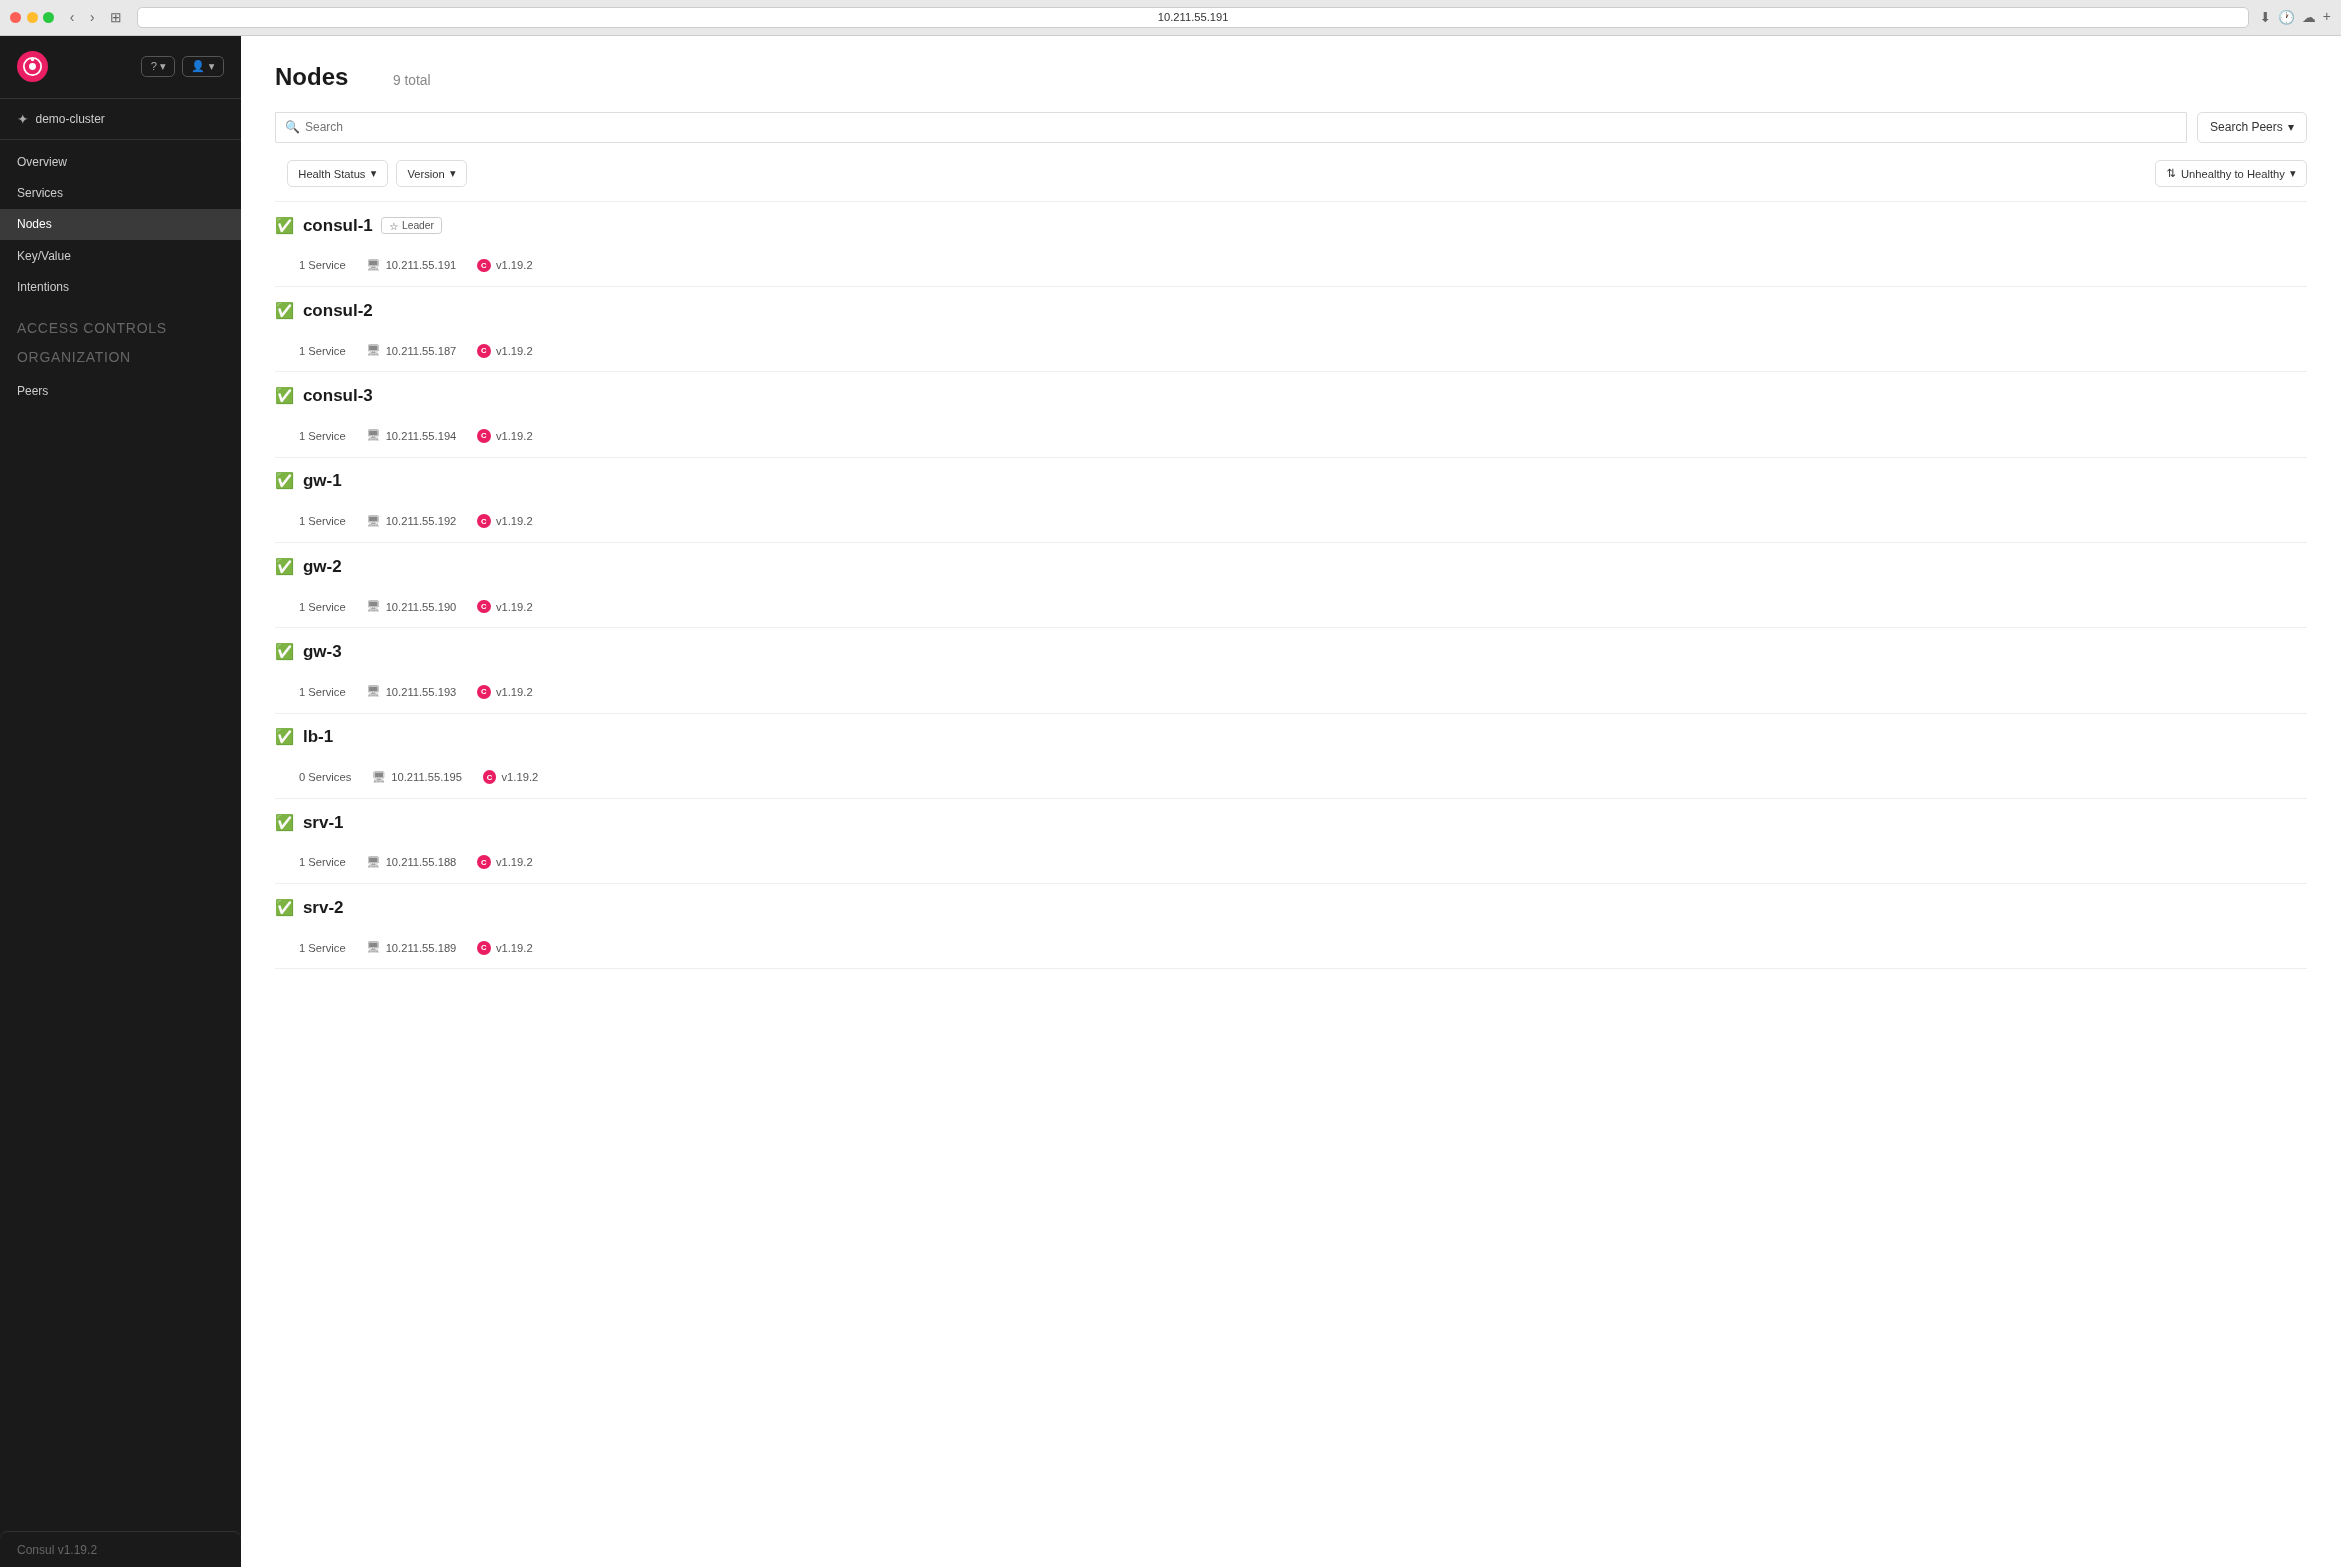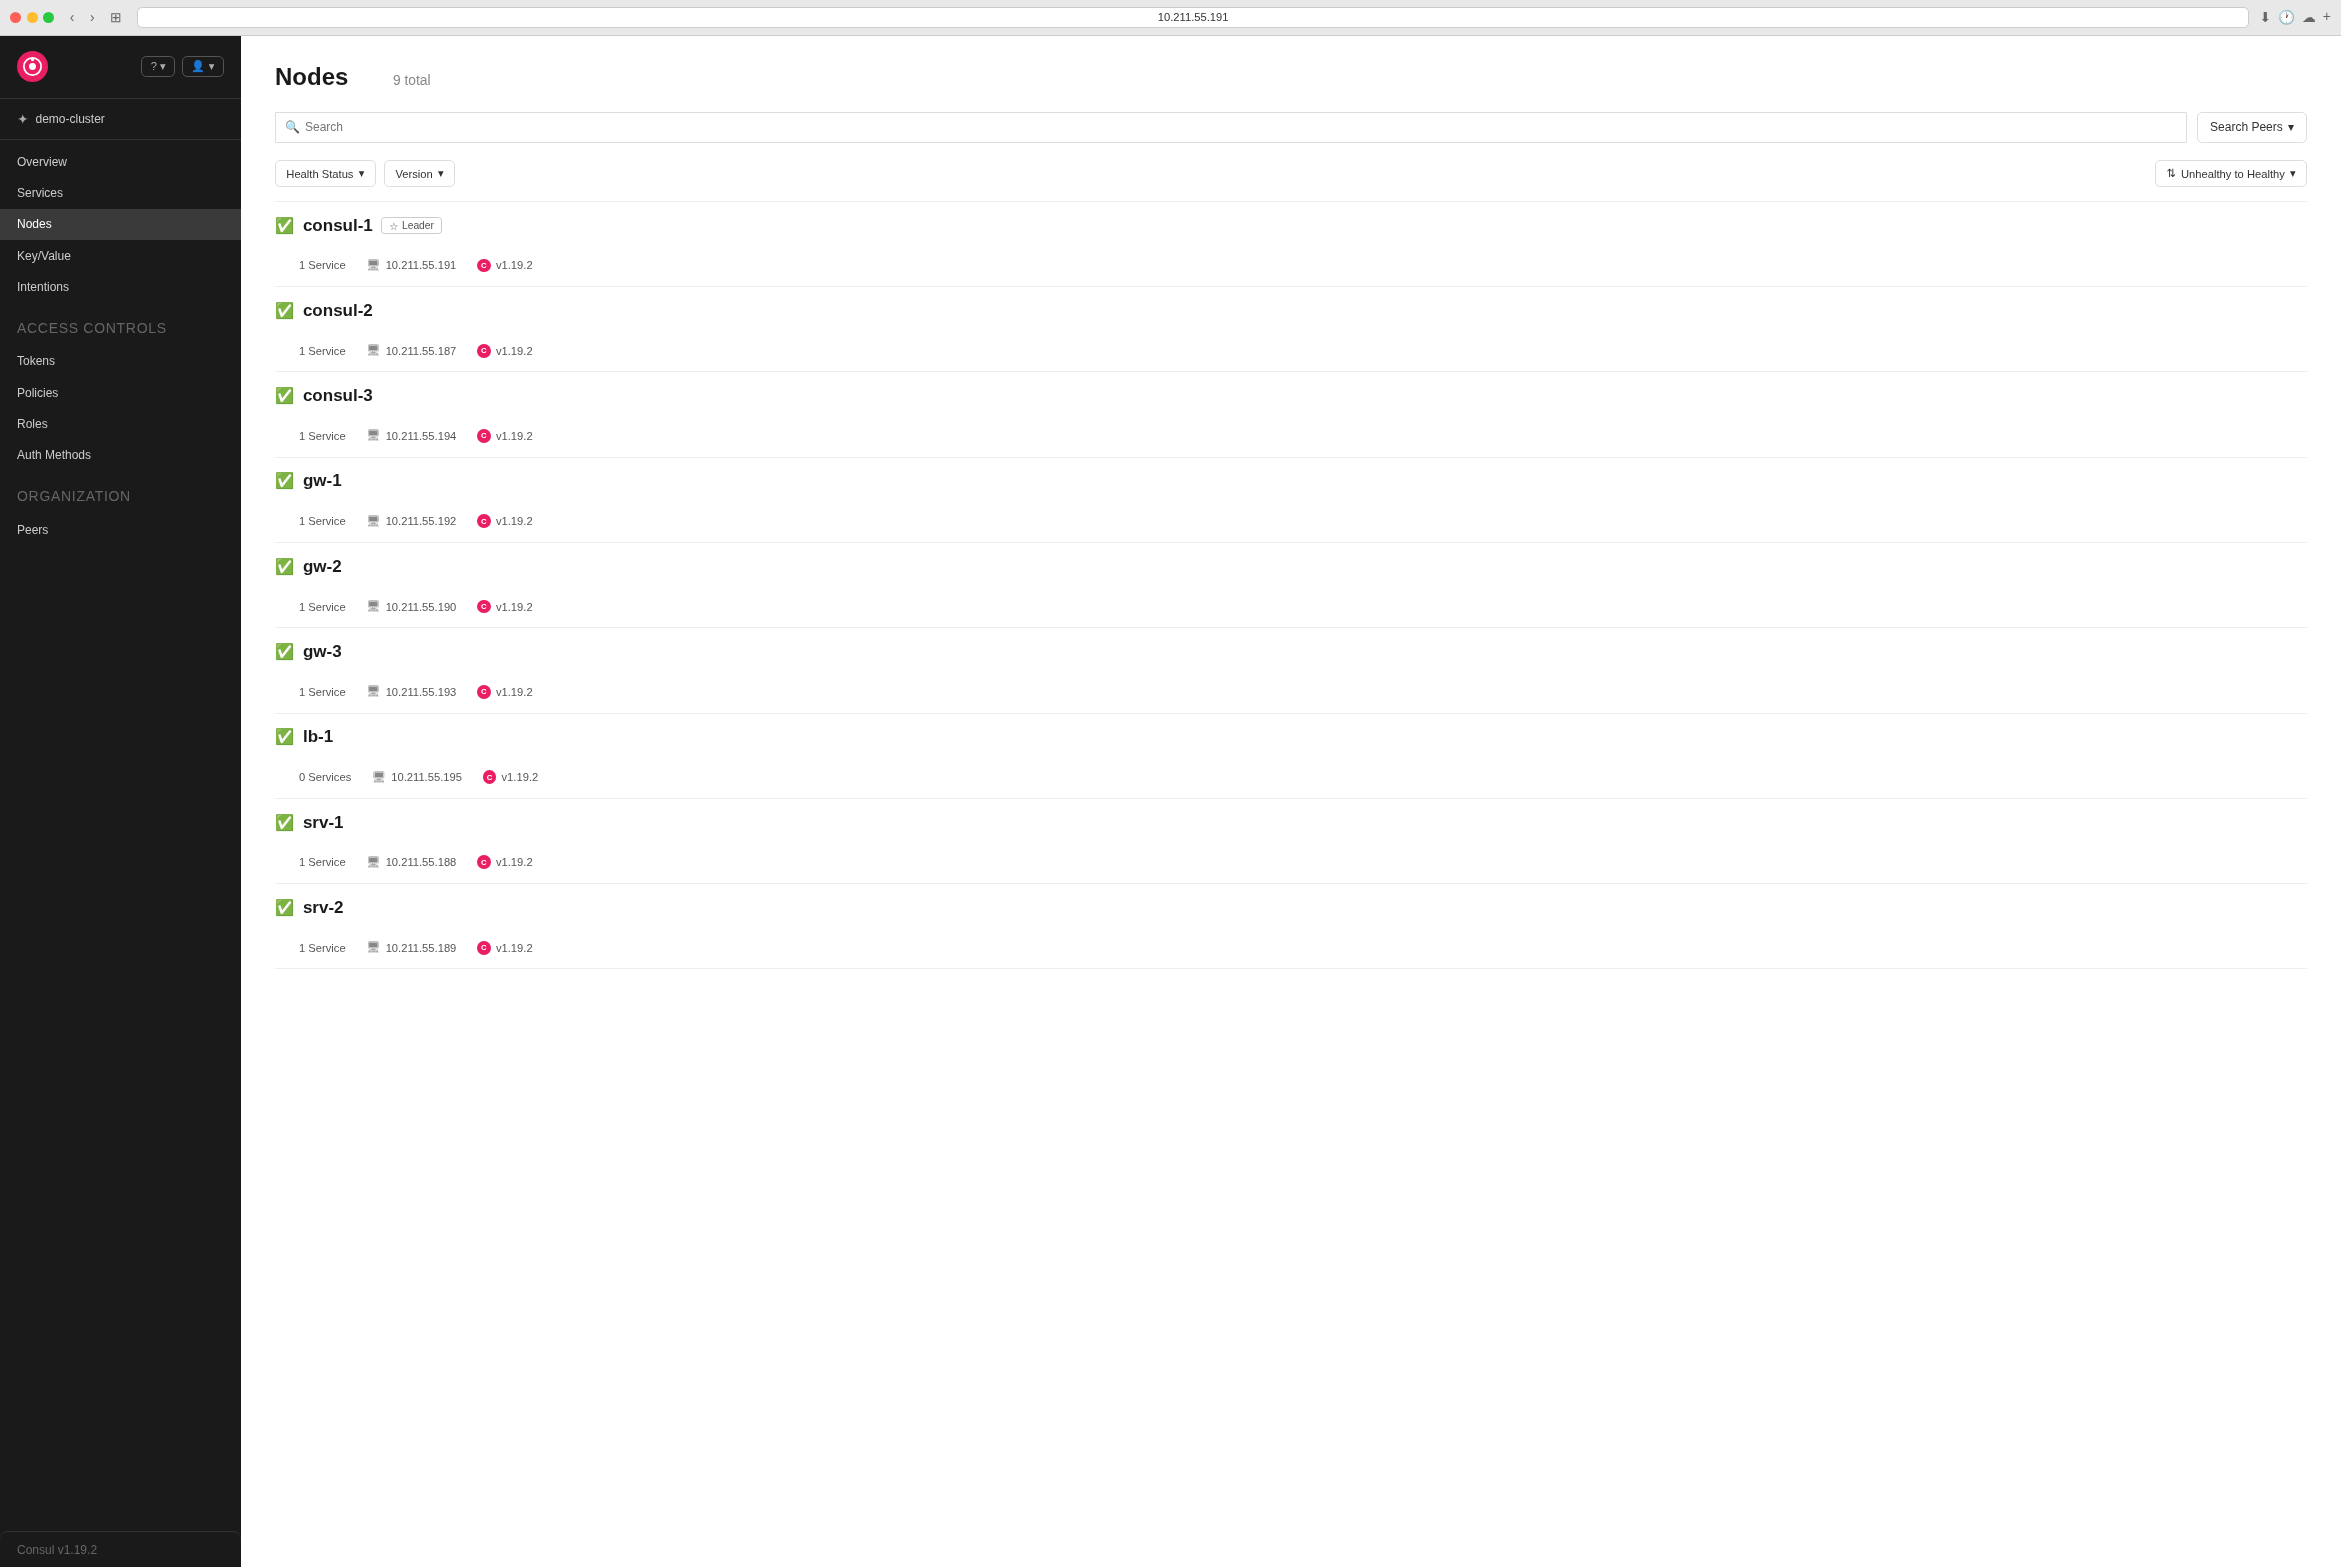--- a/index.html
+++ b/index.html
@@ -139,21 +139,21 @@
       border-radius: 5.2px;
       padding: 7.7px 12px;
       font-size: 12px;
       color: #333;
       cursor: pointer;
       display: flex; align-items: center; gap: 5.2px;
       white-space: nowrap;
     }
 
     
-    .filters-row { display: flex; align-items: center; justify-content: space-between; margin-bottom: 13.8px; }
+    .filters-row { display: flex; align-items: center; justify-content: space-between; margin-bottom: 13.8px; margin-left: 12px; }
     .filters-left { display: flex; gap: 8.6px; }
     .filter-btn {
       background: white;
       border: 0.9px solid #ddd;
       border-radius: 5.2px;
       padding: 6px 10.3px;
       font-size: 11.2px;
       color: #333;
       cursor: pointer;
       display: flex; align-items: center; gap: 5.2px;
@@ -265,34 +265,20 @@
       </div>
       <div class="nav-item">
         <span>Key/Value</span>
       </div>
       <div class="nav-item">
         <span>Intentions</span>
       </div>
     </div>
 
     <div class="nav-section-label">Access Controls</div>
-    <div class="nav-section">
-      <div class="nav-item">
-        <span>Tokens</span>
-      </div>
-      <div class="nav-item">
-        <span>Policies</span>
-      </div>
-      <div class="nav-item">
-        <span>Roles</span>
-      </div>
-      <div class="nav-item">
-        <span>Auth Methods</span>
-      </div>
-    </div>
 
     <div class="nav-section-label">Organization</div>
     <div class="nav-section">
       <div class="nav-item">
         <span>Peers</span>
       </div>
     </div>
 
     <div class="sidebar-footer">Consul v1.19.2</div>
   </div>

